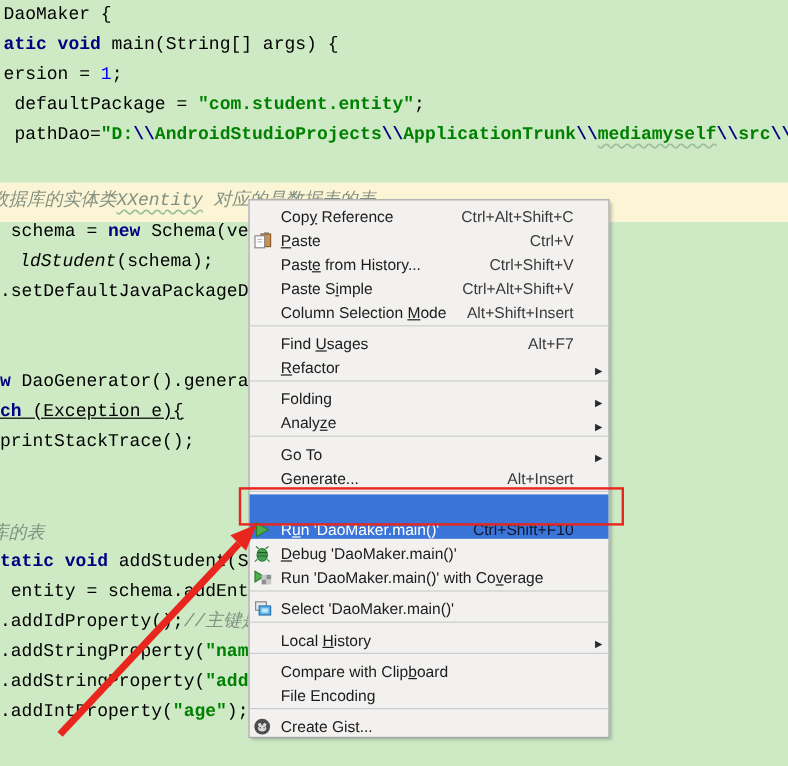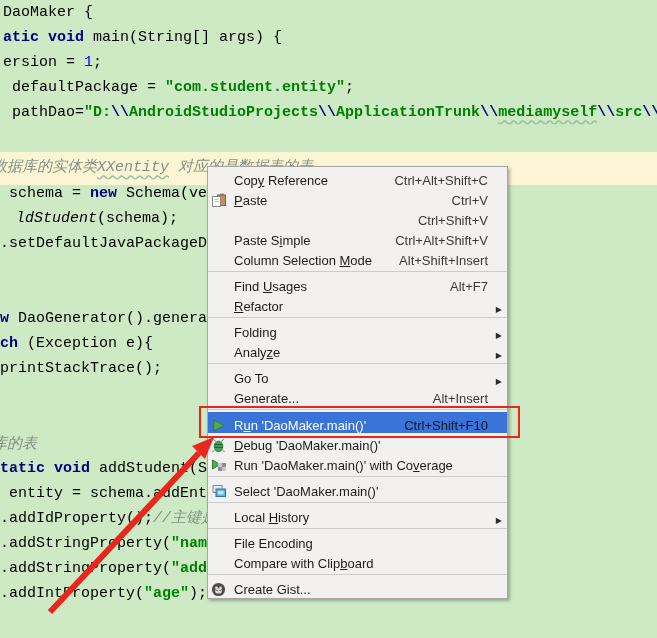--- a/index.html
+++ b/index.html
@@ -32,28 +32,28 @@
   .seg-sq{color:var(--str);font-weight:bold;text-decoration:underline wavy #9bbf9b;text-underline-offset:3px}
   .seg-csq{color:var(--com);font-style:italic;text-decoration:underline wavy #9bbf9b;text-underline-offset:3px}
   
   #context-menu{
     position:absolute;left:207px;top:166px;width:301px;
     background:var(--menu-bg);border:1px solid var(--menu-border);
     box-shadow:2px 2px 3px rgba(0,0,0,.28);
     padding:1px 0;font-size:13px;color:var(--label);
   }
   .menu-item{display:flex;align-items:flex-end;height:20px;padding:0 5px 0 3px;cursor:default}
-  .menu-item.selected{background:var(--sel);color:#fff;height:21px}
+  .menu-item.selected{background:var(--sel);color:#fff;height:37px}
   .menu-item.selected .shortcut{color:#0f172a}
   .icon-cell{width:23px;height:16px;flex:0 0 23px;display:flex;align-items:center;justify-content:flex-start}
   .icon-cell svg{display:block}
   .label{white-space:pre}
   .mn{text-decoration:underline}
   .spacer{flex:1}
-  .shortcut{color:var(--shortcut);white-space:pre;margin-right:4px}
+  .shortcut{color:var(--shortcut);white-space:pre;margin-right:14px}
   .sub-arrow{width:10px;flex:0 0 10px;text-align:right;font-size:8px;color:#2b2b2b;line-height:1}
   .menu-sep{height:6px;position:relative}
   .menu-sep::after{content:"";position:absolute;left:0;right:0;top:3px;height:1px;background:var(--sep)}
   
   #red-box{
     position:absolute;left:199px;top:406px;width:321px;height:32px;
     border:2px solid var(--red);pointer-events:none;z-index:20;
   }
   #arrow-overlay{position:absolute;left:0;top:0;z-index:21;pointer-events:none}
 </style>
@@ -66,21 +66,21 @@
     <div class="code-line" style="top: 3px; left: 3px;"><span class="seg-p">DaoMaker {</span></div>
     <div class="code-line" style="top: 28px; left: 3px;"><span class="seg-k">atic void</span><span class="seg-p"> main(String[] args) {</span></div>
     <div class="code-line" style="top: 53px; left: 3px;"><span class="seg-p">ersion = </span><span class="seg-n">1</span><span class="seg-p">;</span></div>
     <div class="code-line" style="top: 78px; left: 3px;"><span class="seg-p"> defaultPackage = </span><span class="seg-s">"com.student.entity"</span><span class="seg-p">;</span></div>
     <div class="code-line" style="top: 103px; left: 3px;"><span class="seg-p"> pathDao=</span><span class="seg-s">"D:</span><span class="seg-e">\\</span><span class="seg-s">AndroidStudioProjects</span><span class="seg-e">\\</span><span class="seg-s">ApplicationTrunk</span><span class="seg-e">\\</span><span class="seg-sq">mediamyself</span><span class="seg-e">\\</span><span class="seg-s">src</span><span class="seg-e">\\</span></div>
     <div class="code-line" style="top: 158px; left: -8px;"><span class="seg-c">数据库的实体类</span><span class="seg-csq">XXentity</span><span class="seg-c"> 对应的是数据表的表</span></div>
     <div class="code-line" style="top: 184px; left: 0px;"><span class="seg-p"> schema = </span><span class="seg-k">new</span><span class="seg-p"> Schema(vers</span></div>
     <div class="code-line" style="top: 209px; left: 16px;"><span class="seg-it">ldStudent</span><span class="seg-p">(schema);</span></div>
     <div class="code-line" style="top: 234px; left: 0px;"><span class="seg-p">.setDefaultJavaPackageDao(</span></div>
     <div class="code-line" style="top: 309px; left: 0px;"><span class="seg-k">w</span><span class="seg-p"> DaoGenerator().generate.</span></div>
-    <div class="code-line" style="top: 334px; left: 0px;"><span class="seg-k">ch</span><span class="seg-p"> (Exception e){</span></div>
+    <div class="code-line" style="top: 334px; left: 0px; text-decoration: underline;"><span class="seg-k">ch</span><span class="seg-p"> (Exception e){</span></div>
     <div class="code-line" style="top: 359px; left: 0px;"><span class="seg-p">printStackTrace();</span></div>
     <div class="code-line" style="top: 435px; left: -8px;"><span class="seg-c">库的表</span></div>
     <div class="code-line" style="top: 459px; left: 0px;"><span class="seg-k">tatic void</span><span class="seg-p"> addStudent(Sche</span></div>
     <div class="code-line" style="top: 484px; left: 0px;"><span class="seg-p"> entity = schema.addEntity</span></div>
     <div class="code-line" style="top: 509px; left: 0px;"><span class="seg-p">.addIdProperty();</span><span class="seg-c">//主键是</span></div>
     <div class="code-line" style="top: 534px; left: 0px;"><span class="seg-p">.addStringProperty(</span><span class="seg-s">"name"</span></div>
     <div class="code-line" style="top: 559px; left: 0px;"><span class="seg-p">.addStringProperty(</span><span class="seg-s">"addre</span></div>
     <div class="code-line" style="top: 584px; left: 0px;"><span class="seg-p">.addIntProperty(</span><span class="seg-s">"age"</span><span class="seg-p">);</span><span class="seg-c">//对应数据库的列</span></div>
   </div>
 
@@ -102,20 +102,21 @@
           <line x1="3.5" y1="9.5" x2="7.5" y2="9.5" stroke="#bbb"></line>
         </svg>
       </span>
       <span class="label"><span></span><span class="mn">P</span><span>aste</span></span>
       <span class="spacer"></span>
       <span class="shortcut">Ctrl+V</span>
       <span class="sub-arrow"></span>
     </div>
     <div class="menu-item">
       <span class="icon-cell"></span>
+      <span class="label"><span>Past</span><span class="mn">e</span><span> from History...</span></span>
       <span class="spacer"></span>
       <span class="shortcut">Ctrl+Shift+V</span>
       <span class="sub-arrow"></span>
     </div>
     <div class="menu-item">
       <span class="icon-cell"></span>
       <span class="label"><span>Paste S</span><span class="mn">i</span><span>mple</span></span>
       <span class="spacer"></span>
       <span class="shortcut">Ctrl+Alt+Shift+V</span>
       <span class="sub-arrow"></span>
@@ -226,27 +227,27 @@
     <div class="menu-sep"></div>
     <div class="menu-item">
       <span class="icon-cell"></span>
       <span class="label"><span>Local </span><span class="mn">H</span><span>istory</span></span>
       <span class="spacer"></span>
       <span class="sub-arrow">▶</span>
     </div>
     <div class="menu-sep"></div>
     <div class="menu-item">
       <span class="icon-cell"></span>
+      <span class="label"><span>Compare with Clip</span><span class="mn">b</span><span>oard</span></span>
+      <span class="spacer"></span>
+      <span class="sub-arrow"></span>
+    </div>
+    <div class="menu-item">
+      <span class="icon-cell"></span>
       <span class="label"><span>File Encoding</span><span class="mn"></span><span></span></span>
-      <span class="spacer"></span>
-      <span class="sub-arrow"></span>
-    </div>
-    <div class="menu-item">
-      <span class="icon-cell"></span>
-      <span class="label"><span>Compare with Clip</span><span class="mn">b</span><span>oard</span></span>
       <span class="spacer"></span>
       <span class="sub-arrow"></span>
     </div>
     <div class="menu-sep"></div>
     <div class="menu-item">
       <span class="icon-cell">
         <svg width="15" height="15" viewBox="0 0 16 16">
           <circle cx="8" cy="8" r="7" fill="#4d4d4d"></circle>
           <ellipse cx="8" cy="9.5" rx="3.6" ry="2.8" fill="#dcdcdc"></ellipse>
           <circle cx="5.8" cy="6.2" r="1.5" fill="#dcdcdc"></circle>

